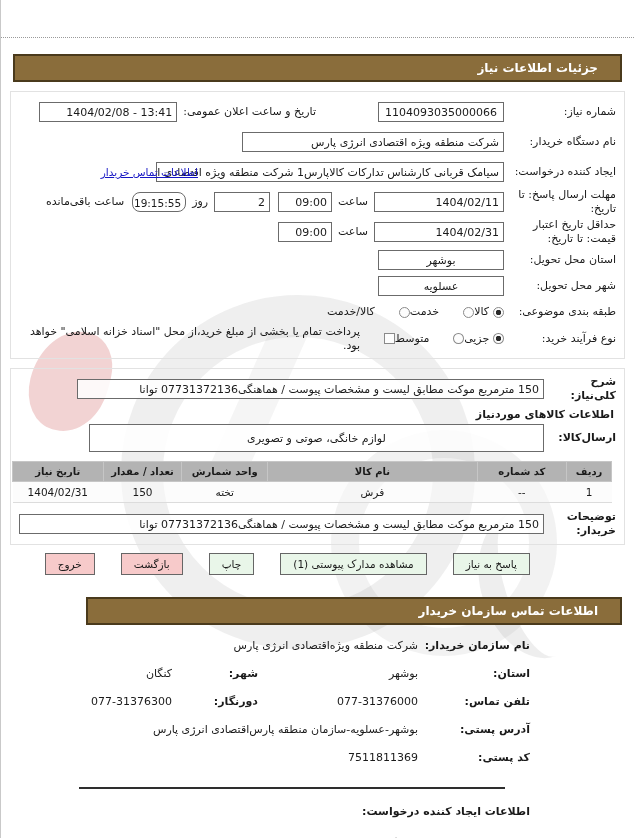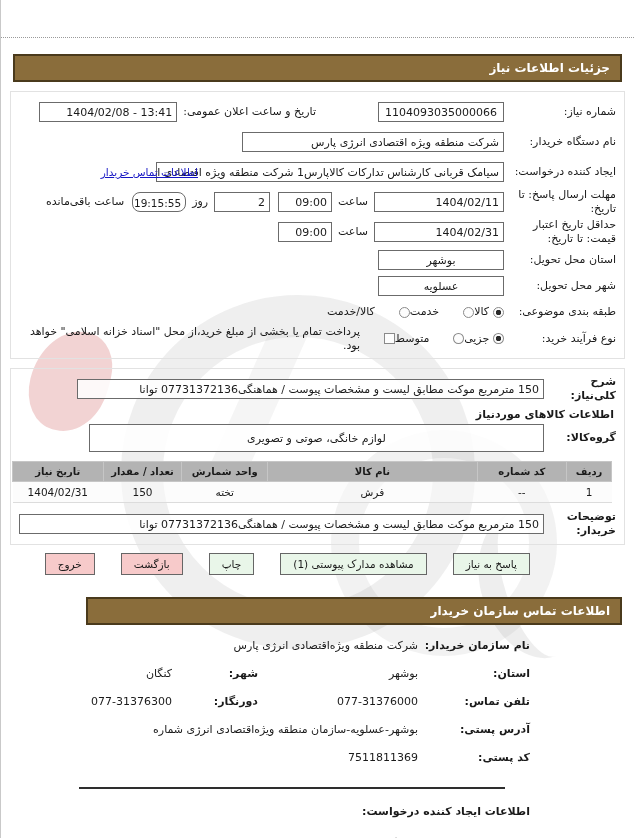--- a/index.html
+++ b/index.html
@@ -5,21 +5,21 @@
   html,body{margin:0;padding:0;background:#fff;}
   .page{
     width:634px;height:838px;position:relative;overflow:hidden;background:#fff;
     border-left:1px solid #c9c9c9;box-sizing:border-box;
     font-family:"DejaVu Sans",sans-serif;font-size:11px;color:#1a1a1a;direction:rtl;
   }
   .dotted{border:none;border-top:1px dotted #9a9a9a;margin:37px 0 0 0;}
   .bar{
     background:var(--accent-brown,#8a6d3b);border:2px solid var(--bar-border,#4a3a1c);
     color:#fff;font-weight:bold;font-size:12px;height:22px;line-height:22px;
-    padding:1px 10px;margin:16px 12px 0 12px;position:relative;z-index:1;
+    padding:1px 22px;margin:16px 12px 0 12px;position:relative;z-index:1;
   }
   .bar2{margin:22px 12px 0 85px;}
   .card{border:1px solid #e2e2e2;margin:9px 9px 0 9px;padding:5px 4px;position:relative;z-index:1;background:transparent;}
   .frow{display:flex;align-items:center;min-height:26px;padding:0 4px;}
   .frow.tall{min-height:30px;}
   .lbl{line-height:1.25;}
   .w110{width:112px;flex:none;}
   .w70{width:72px;flex:none;font-weight:bold;}
   .box{
     border:1px solid #6b6b6b;background:rgba(255,255,255,.85);height:20px;line-height:20px;
@@ -165,21 +165,21 @@
   <div class="card">
 
     <div class="frow tall">
       <span class="lbl w70">شرح کلی‌نیاز:</span>
       <span class="box grow desc-box">150 مترمربع موکت مطابق لیست و مشخصات پیوست / هماهنگی07731372136 توانا</span>
     </div>
 
     <div class="heading">اطلاعات کالاهای موردنیاز</div>
 
     <div class="frow tall">
-      <span class="lbl w70">گروه‌کالا:</span>
+      <span class="lbl w70">ارسال‌کالا:</span>
       <span class="box grow group-box">لوازم خانگی، صوتی و  تصویری</span>
     </div>
 
     <table class="items">
       <thead>
         <tr>
           <th class="c-row">ردیف</th>
           <th class="c-code">کد شماره</th>
           <th class="c-name">نام کالا</th>
           <th class="c-unit">واحد شمارش</th>
@@ -228,21 +228,21 @@
       <span class="cval2">کنگان</span>
     </div>
     <div class="crow">
       <span class="clbl">تلفن تماس:</span>
       <span class="cval">077-31376000</span>
       <span class="clbl2">دورنگار:</span>
       <span class="cval2">077-31376300</span>
     </div>
     <div class="crow">
       <span class="clbl">آدرس پستی:</span>
-      <span class="cval wide">بوشهر-عسلویه-سازمان منطقه ویژه‌اقتصادی انرژی شماره</span>
+      <span class="cval wide">بوشهر-عسلویه-سازمان منطقه پارس‌اقتصادی انرژی پارس</span>
     </div>
     <div class="crow">
       <span class="clbl">کد پستی:</span>
       <span class="cval">7511811369</span>
     </div>
   </div>
 
   <hr class="sep">
 
   <div class="creator">

